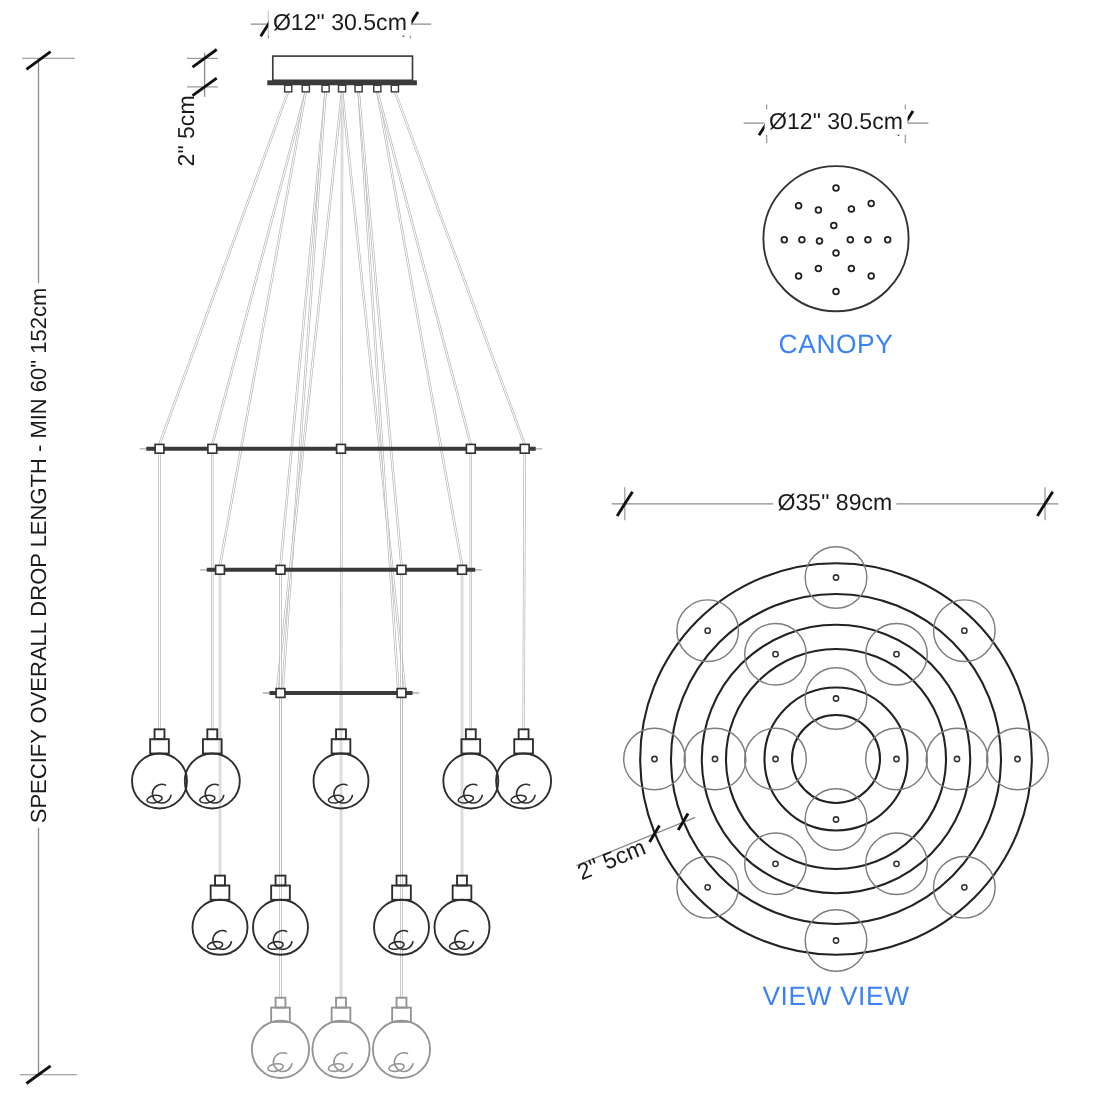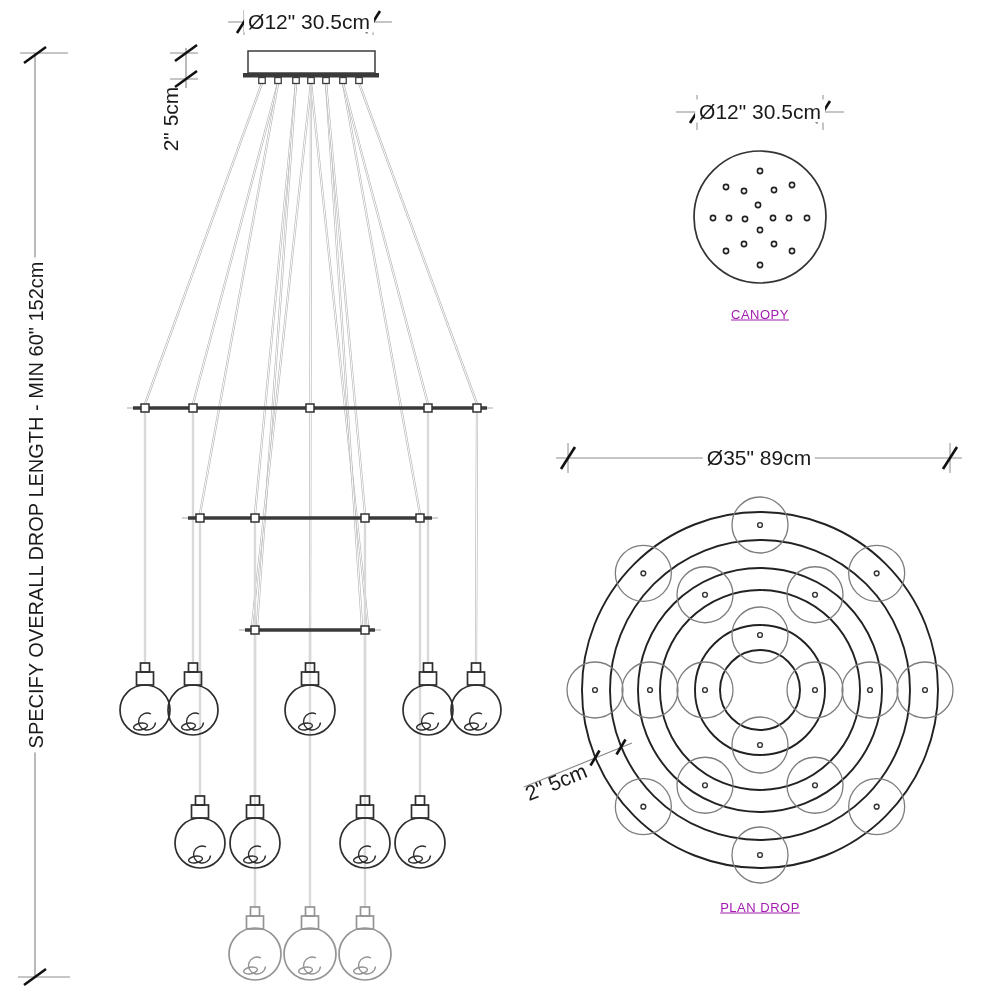--- a/index.html
+++ b/index.html
@@ -4,21 +4,21 @@
 <style>
   html,body{margin:0;padding:0;background:#ffffff;}
   #stage{position:relative;width:1000px;height:1000px;background:#fff;overflow:hidden;
          font-family:"Liberation Sans",sans-serif;}
   #diagram{position:absolute;left:0;top:0;}
   .lbl{position:absolute;color:#1a1a1a;white-space:nowrap;transform:translate(-50%,-50%);
        font-size:21px;line-height:1;}
   .lbl.bg{background:#fff;padding:1px 4px;}
   .lbl.rot90{transform:translate(-50%,-50%) rotate(-90deg);}
   .lbl.rot22{transform:translate(-50%,-50%) rotate(-22.5deg);}
-  .view-label{font-size:13px;letter-spacing:0.5px;color:#a21caf;text-decoration:underline;}
+  .view-label{font-size:24px;letter-spacing:0.5px;color:#3b82f6;}
 </style>
 </head>
 <body>
 
 <div id="stage">
   <svg id="diagram" width="1000" height="1000" viewBox="0 0 1000 1000">
       <g>
         <line x1="262" y1="83" x2="145" y2="404" stroke="#b3b3b3" stroke-width="2.2"></line>
         <line x1="262" y1="83" x2="145" y2="404" stroke="#ffffff" stroke-width="1"></line>
         <line x1="278" y1="83" x2="193" y2="404" stroke="#b3b3b3" stroke-width="2.2"></line>
@@ -282,14 +282,14 @@
   <div class="lbl rot90 bg" style="left:36px;top:505px;font-size:20px;">SPECIFY OVERALL DROP LENGTH - MIN 60" 152cm</div>
 
   <div class="lbl bg" style="left:760px;top:111px;">Ø12" 30.5cm</div>
 
   <div class="lbl view-label" style="left:760px;top:314px;">CANOPY</div>
 
   <div class="lbl bg" style="left:759px;top:457px;">Ø35" 89cm</div>
 
   <div class="lbl rot22" style="left:556px;top:782px;">2" 5cm</div>
 
-  <div class="lbl view-label" style="left:760px;top:907px;">PLAN DROP</div>
+  <div class="lbl view-label" style="left:760px;top:907px;">VIEW VIEW</div>
 </div>
 
 </body></html>

